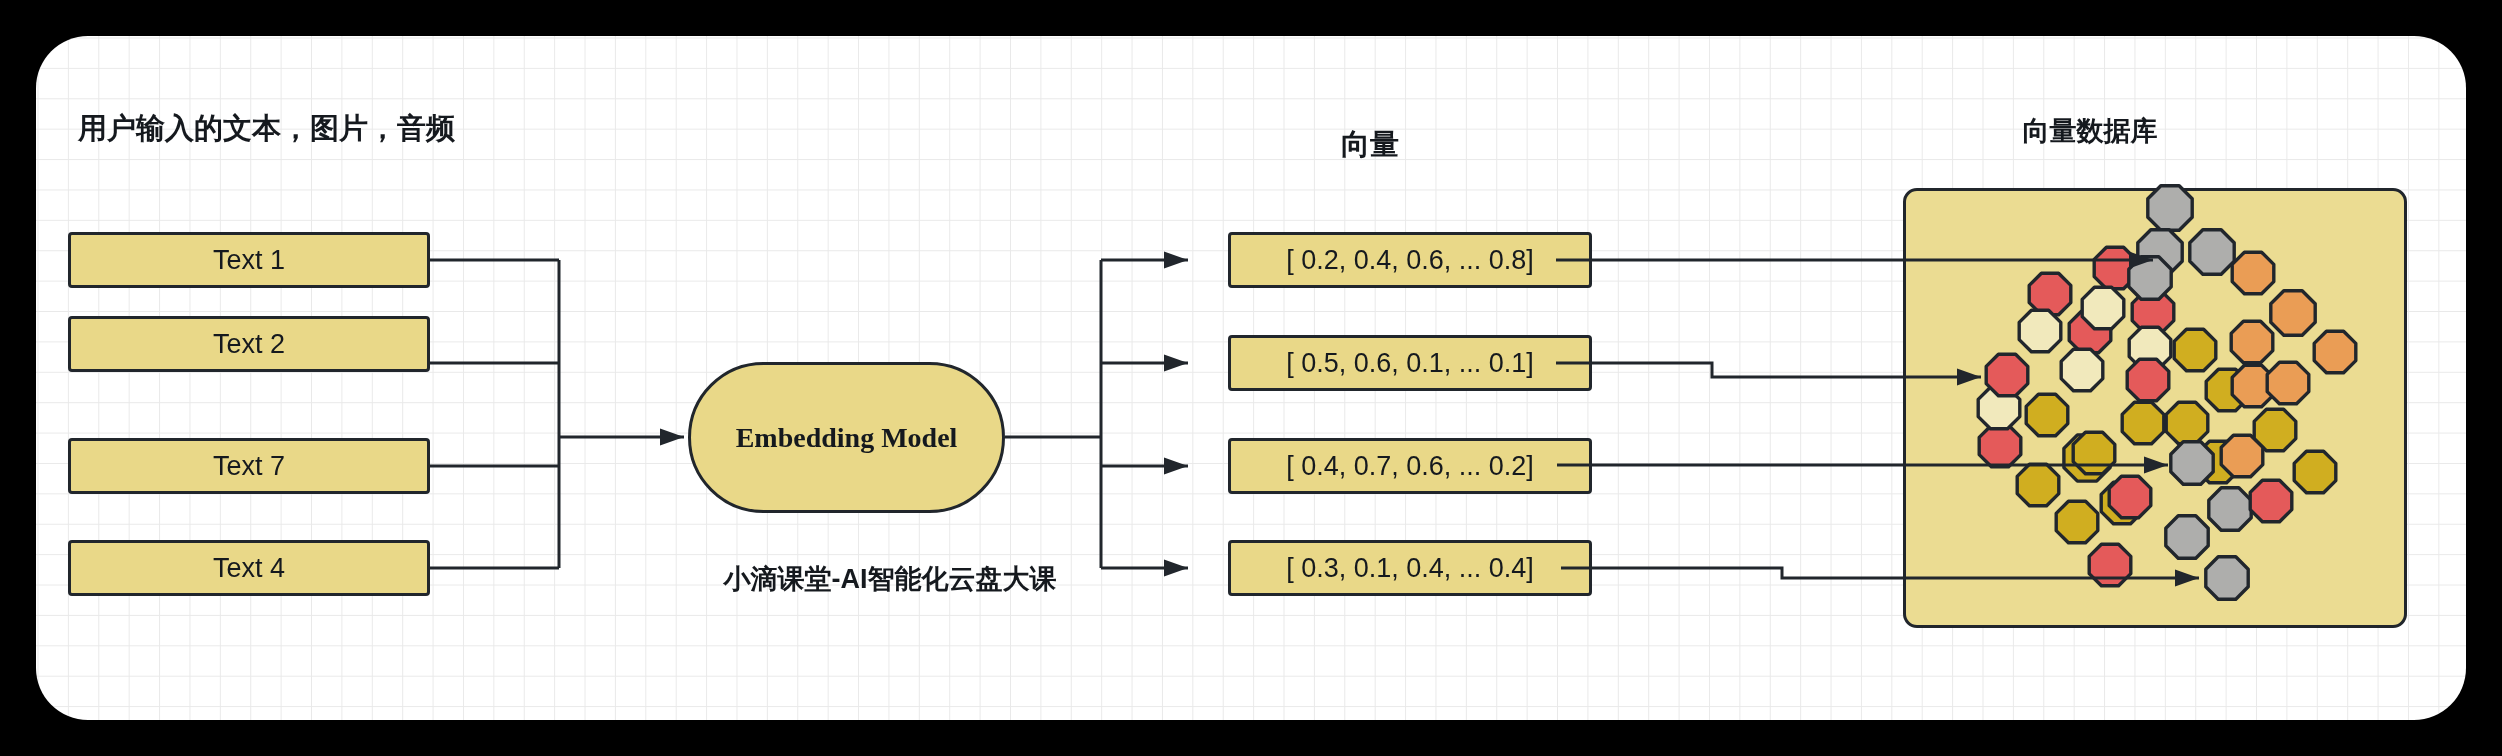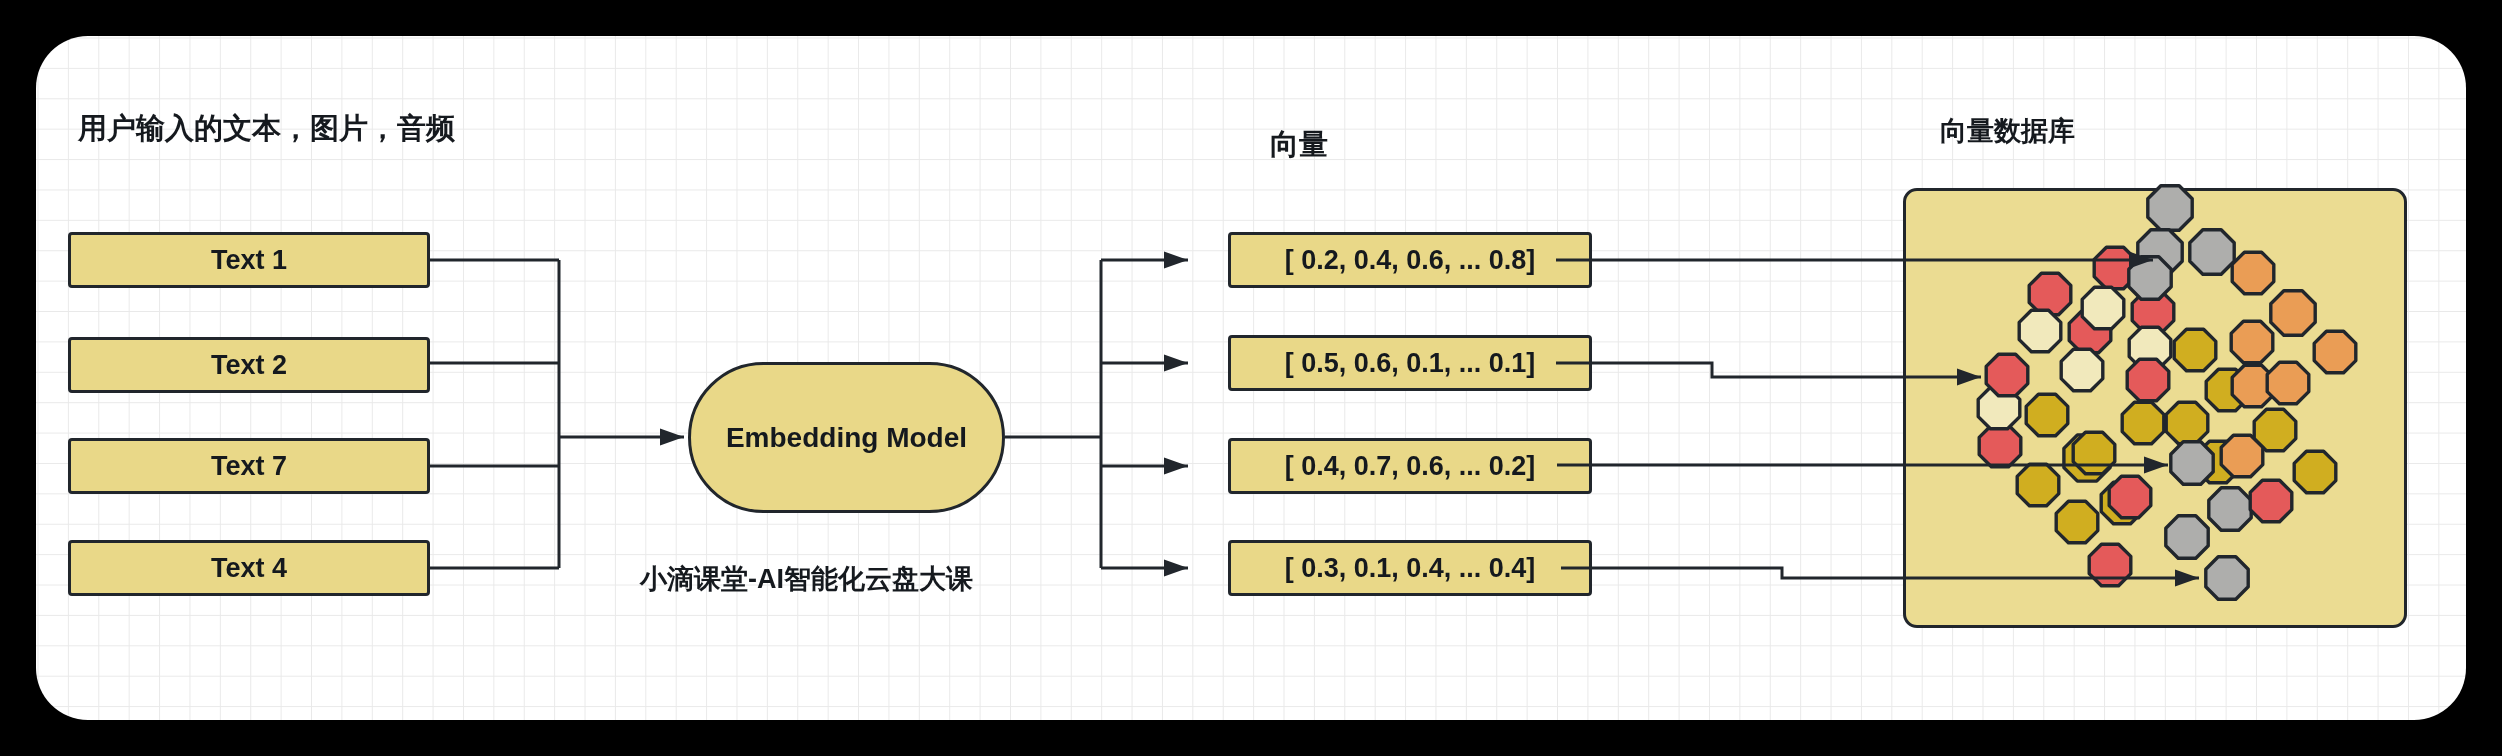--- a/index.html
+++ b/index.html
@@ -12,51 +12,51 @@
     background-color:#ffffff;border-radius:52px;overflow:hidden;
     background-image:
       linear-gradient(to right,#e9e9e9 1.2px,transparent 1.2px),
       linear-gradient(to bottom,#e9e9e9 1.2px,transparent 1.2px);
     background-size:30.4px 30.4px;background-position:1.5px 1.5px;
   }
   .lbl{
     position:absolute;font-weight:600;color:#15191e;font-size:29px;
     white-space:nowrap;line-height:1.15;
   }
-  .center{}
+  .center{text-align:center;}
   .box{
     position:absolute;box-sizing:border-box;width:362px;height:56px;
     background:#e9d888;border:3.5px solid #21262c;border-radius:4px;
     display:flex;align-items:center;justify-content:center;
-    font-size:27px;font-weight:700;color:#15191e;
+    font-size:27px;font-weight:400;color:#15191e;
   }
   .vec{width:364px;margin-left:36px;}
   .stadium{
     position:absolute;left:688px;top:362px;width:317px;height:151px;
     box-sizing:border-box;background:#e9d888;border:3.5px solid #21262c;
     border-radius:76px;display:flex;align-items:center;justify-content:center;
-    font-size:28px;font-weight:600;color:#15191e;
+    font-size:28px;font-weight:600;color:#15191e;font-family:Liberation Serif, serif;
   }
   .dbbox{
     position:absolute;left:1903px;top:188px;width:504px;height:440px;
     box-sizing:border-box;background:#ebdc92;border:3.5px solid #21262c;
     border-radius:14px;
   }
   svg.overlay{position:absolute;left:0;top:0;width:2502px;height:756px;pointer-events:none;}
 </style>
 </head>
 <body>
 
 <div class="stage">
   <div class="panel"></div>
 
   <div class="lbl" style="left:78px;top:112px">用户输入的文本，图片，音频</div>
 
   <div class="box" style="left:68px;top:232px">Text 1</div>
-  <div class="box" style="left:68px;top:337px">Text 2</div>
+  <div class="box" style="left:68px;top:316px">Text 2</div>
   <div class="box" style="left:68px;top:438px">Text 7</div>
   <div class="box" style="left:68px;top:540px">Text 4</div>
 
   <div class="stadium">Embedding Model</div>
 
   <div class="lbl center" style="left:640px;top:564px;width:500px;font-size:27px">小滴课堂-AI智能化云盘大课</div>
 
   <div class="lbl center" style="left:1270px;top:128px;width:200px;font-size:29px">向量</div>
 
   <div class="box vec" style="left:1192px;top:232px">[ 0.2, 0.4, 0.6, ... 0.8]</div>

